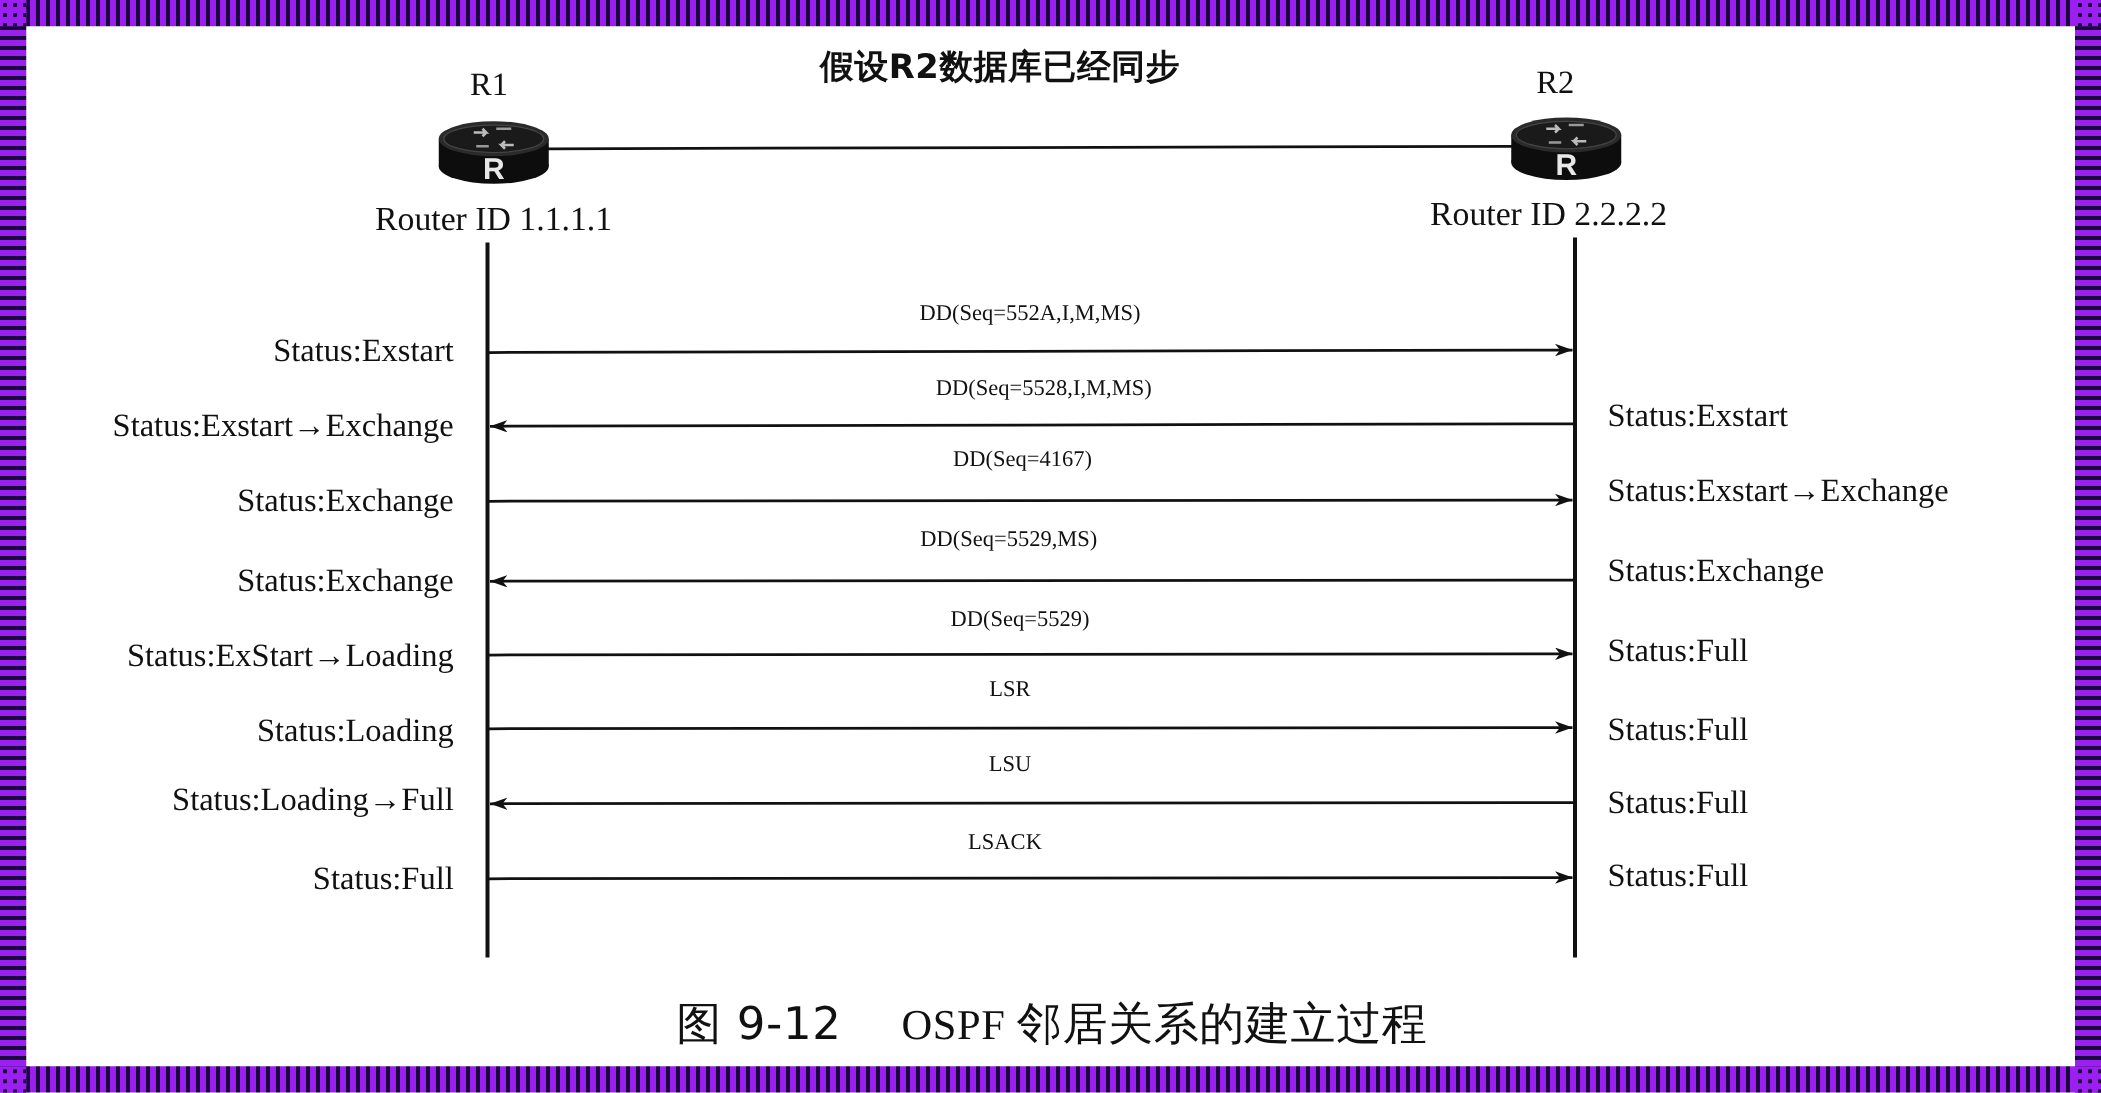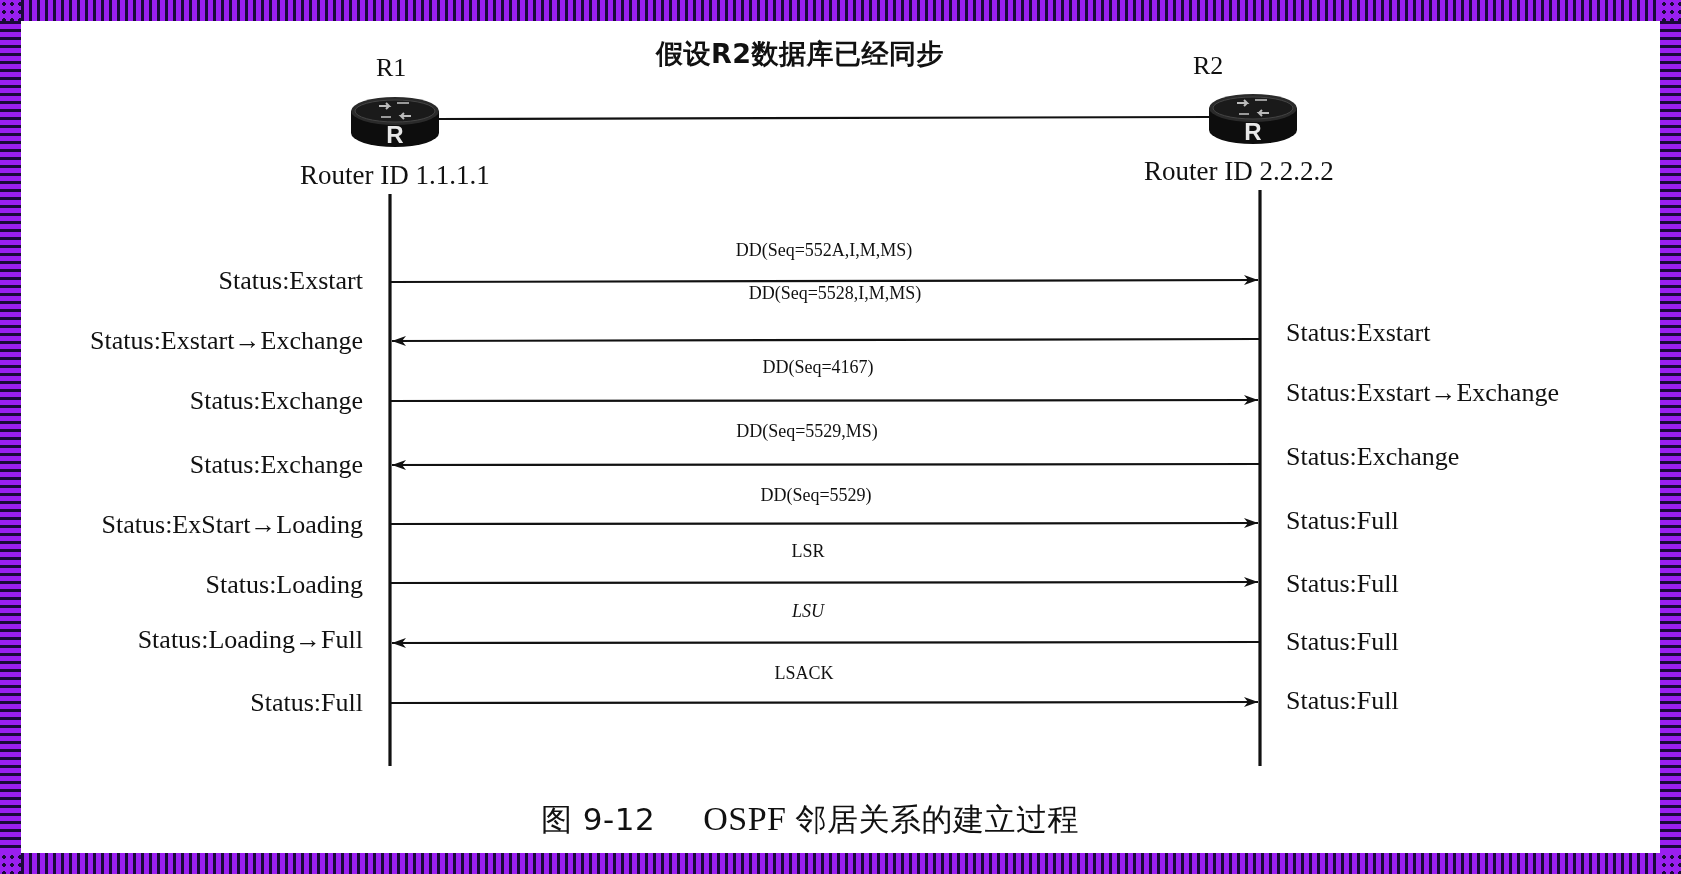--- a/index.html
+++ b/index.html
@@ -27,21 +27,21 @@
 
   .canvas { position: absolute; left: 0; top: 0; width: 1681px; height: 874px; }
   .txt { position: absolute; white-space: nowrap; line-height: 1; }
   .title { font-family: "DejaVu Sans", sans-serif; font-size: 27px; font-weight: bold; left: 656px; top: 40px; letter-spacing: 0.5px; }
   .router-name { font-size: 26px; }
   .router-id { font-size: 27px; text-align: center; }
   .msg { font-size: 18px; transform: translateX(-50%); }
   .status-l { font-size: 26px; transform: translateX(-100%); }
   .status-r { font-size: 26px; }
   .caption { font-size: 34px; left: 541px; top: 802px; letter-spacing: 0.5px; }
-  .caption .cap-cn { font-family: "DejaVu Sans", sans-serif; font-size: 31px; }
+  .caption .cap-cn { font-family: "DejaVu Sans", sans-serif; font-size: 36px; }
   svg.diagram { position: absolute; left: 0; top: 0; }
 </style>
 </head>
 <body>
 
 <div class="frame-top"></div>
 <div class="frame-bottom"></div>
 <div class="frame-left"></div>
 <div class="frame-right"></div>
 <div class="corner c-tl"></div>
@@ -86,31 +86,31 @@
     <line x1="1259" y1="464" x2="392" y2="465" stroke="#111" stroke-width="2.2" marker-end="url(#arrowR)"></line>
     <line x1="391" y1="524" x2="1258" y2="523" stroke="#111" stroke-width="2.2" marker-end="url(#arrowR)"></line>
     <line x1="391" y1="583" x2="1258" y2="582" stroke="#111" stroke-width="2.2" marker-end="url(#arrowR)"></line>
     <line x1="1259" y1="642" x2="392" y2="643" stroke="#111" stroke-width="2.2" marker-end="url(#arrowR)"></line>
     <line x1="391" y1="703" x2="1258" y2="702" stroke="#111" stroke-width="2.2" marker-end="url(#arrowR)"></line>
   </svg>
 
   <div class="txt title">假设R2数据库已经同步</div>
 
   <div class="txt router-name" style="left:376px; top:55px;">R1</div>
-  <div class="txt router-name" style="left:1193px; top:53px;font-family:Liberation Serif, serif;">R2</div>
+  <div class="txt router-name" style="left:1229px; top:53px;font-family:Liberation Serif, serif;">R2</div>
   <div class="txt router-id" style="left:300px; top:162px;">Router ID 1.1.1.1</div>
   <div class="txt router-id" style="left:1144px; top:158px;">Router ID 2.2.2.2</div>
 
   <div class="txt msg" style="left:824px; top:241px;">DD(Seq=552A,I,M,MS)</div>
-  <div class="txt msg" style="left:835px; top:284px;">DD(Seq=5528,I,M,MS)</div>
+  <div class="txt msg" style="left:835px; top:301px;">DD(Seq=5528,I,M,MS)</div>
   <div class="txt msg" style="left:818px; top:358px;">DD(Seq=4167)</div>
   <div class="txt msg" style="left:807px; top:422px;">DD(Seq=5529,MS)</div>
   <div class="txt msg" style="left:816px; top:486px;">DD(Seq=5529)</div>
   <div class="txt msg" style="left:808px; top:542px;">LSR</div>
-  <div class="txt msg" style="left:808px; top:602px;font-style:italic;">LSU</div>
+  <div class="txt msg" style="left:808px; top:602px;">LSU</div>
   <div class="txt msg" style="left:804px; top:664px;">LSACK</div>
 
   <div class="txt status-l" style="left:363px; top:268px;">Status:Exstart</div>
   <div class="txt status-l" style="left:363px; top:328px;">Status:Exstart→Exchange</div>
   <div class="txt status-l" style="left:363px; top:388px;">Status:Exchange</div>
   <div class="txt status-l" style="left:363px; top:452px;">Status:Exchange</div>
   <div class="txt status-l" style="left:363px; top:512px;">Status:ExStart→Loading</div>
   <div class="txt status-l" style="left:363px; top:572px;">Status:Loading</div>
   <div class="txt status-l" style="left:363px; top:627px;">Status:Loading→Full</div>
   <div class="txt status-l" style="left:363px; top:690px;">Status:Full</div>

